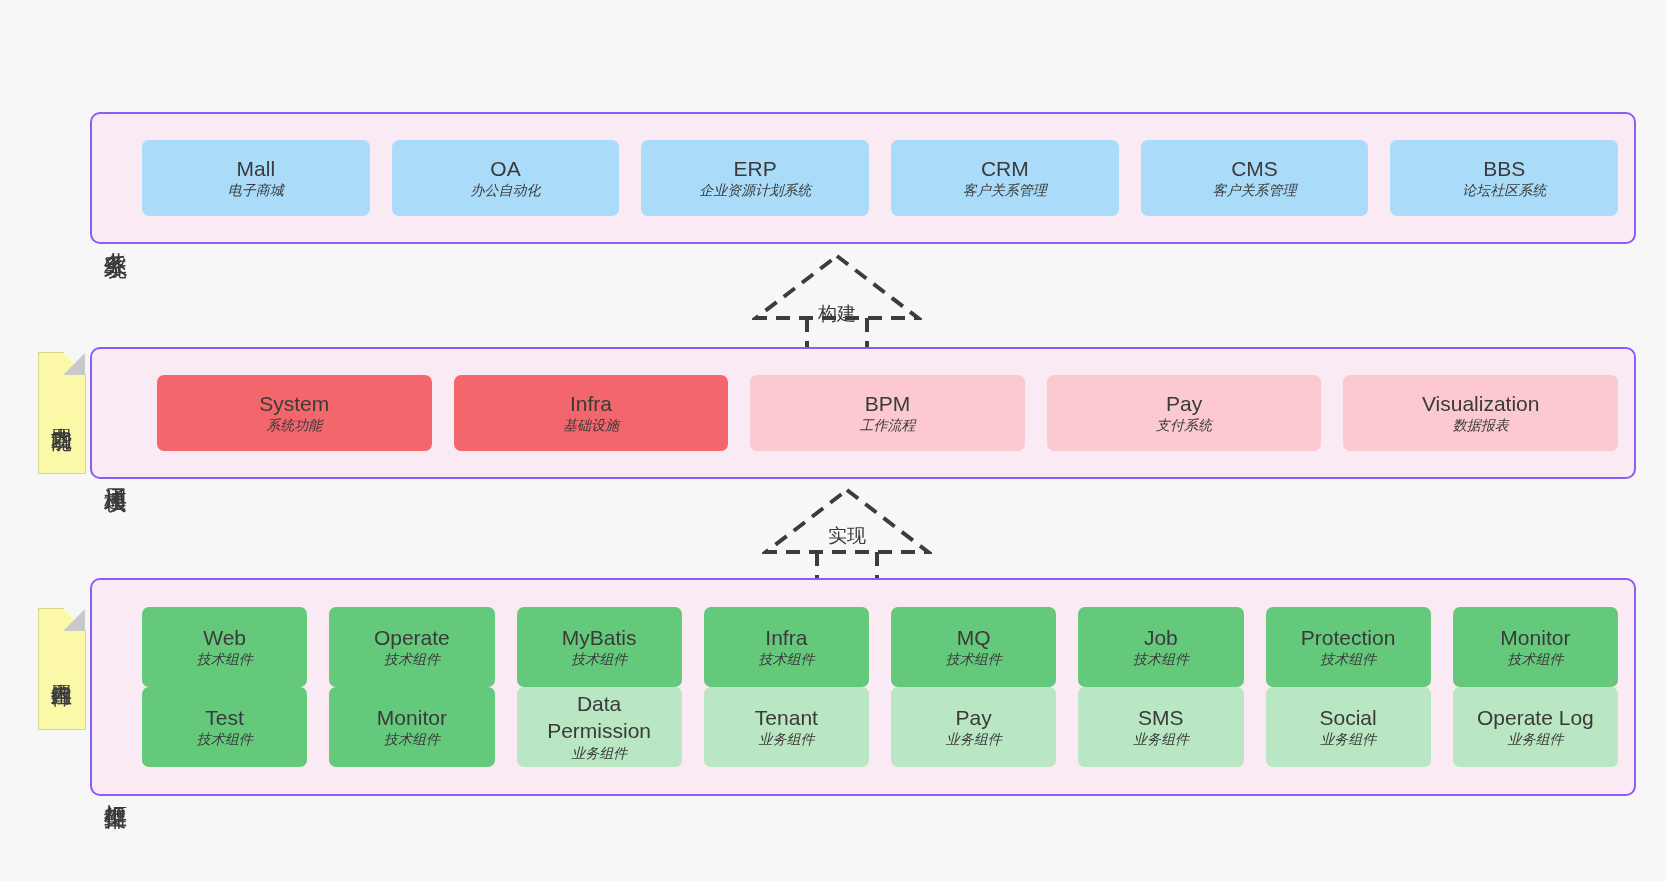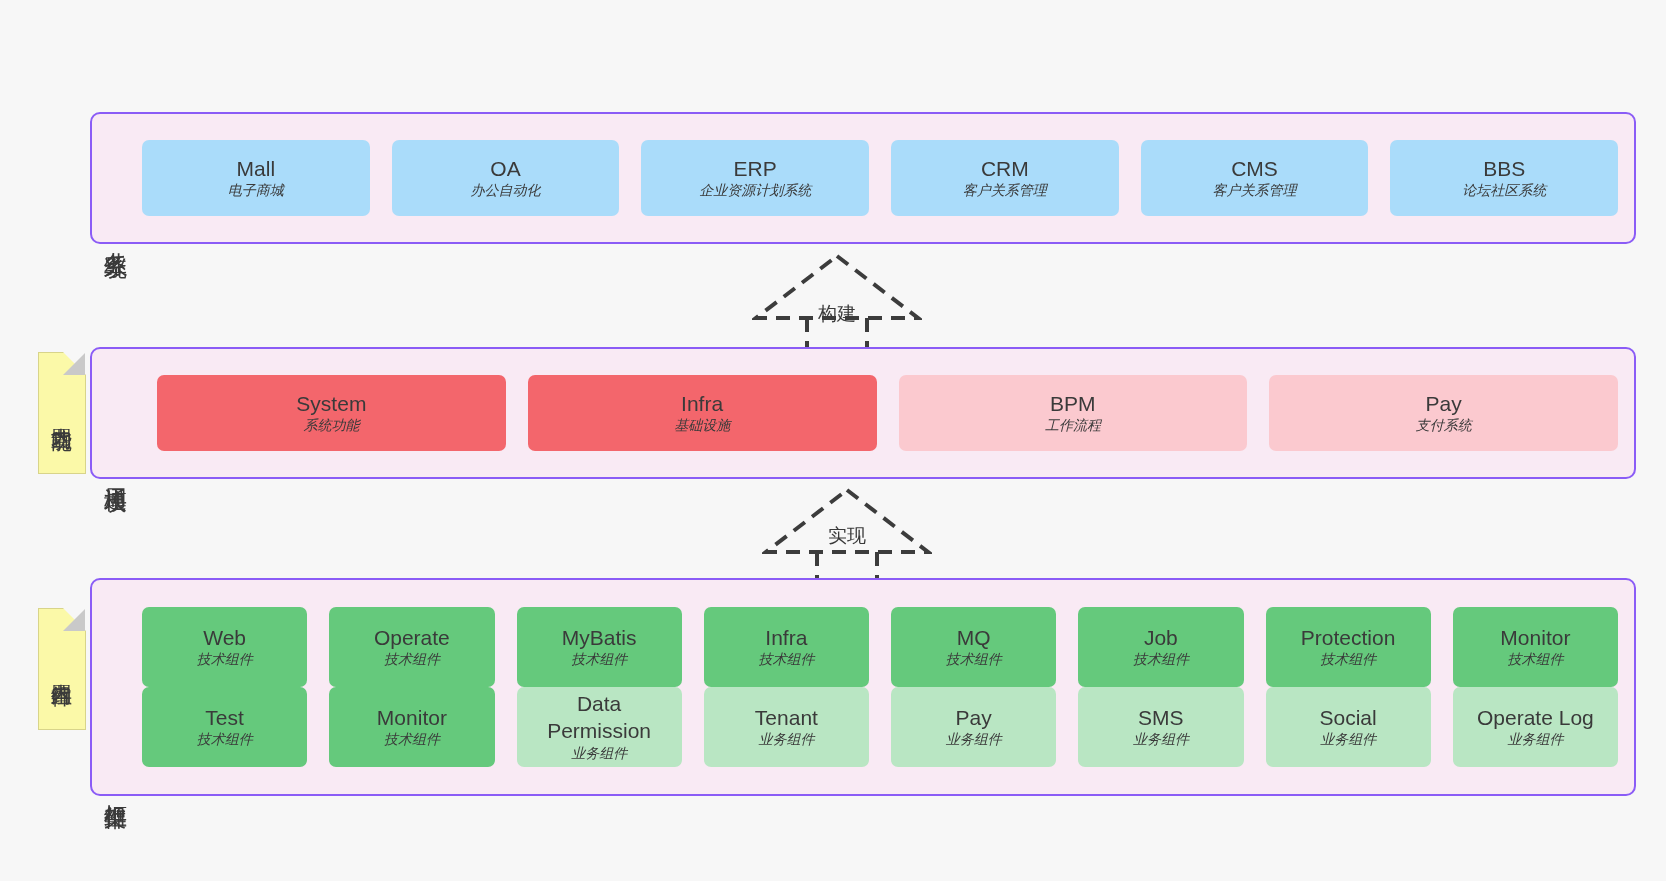--- a/index.html
+++ b/index.html
@@ -226,20 +226,24 @@
           <span class="bx-sub">基础设施</span>
         </div>
         <div class="box c-pink">
           <span class="bx-name">BPM</span>
           <span class="bx-sub">工作流程</span>
         </div>
         <div class="box c-pink">
           <span class="bx-name">Pay</span>
           <span class="bx-sub">支付系统</span>
         </div>
+        <div class="box c-pink">
+          <span class="bx-name">Visualization</span>
+          <span class="bx-sub">数据报表</span>
+        </div>
       </div>
     </div>
   </div>
 
   <div class="note" id="note-builtin-func">
     <span>内置功能</span>
     <span class="note-clip"></span>
   </div>
 
   <svg class="connector" id="conn-impl" viewBox="0 0 170 96">

